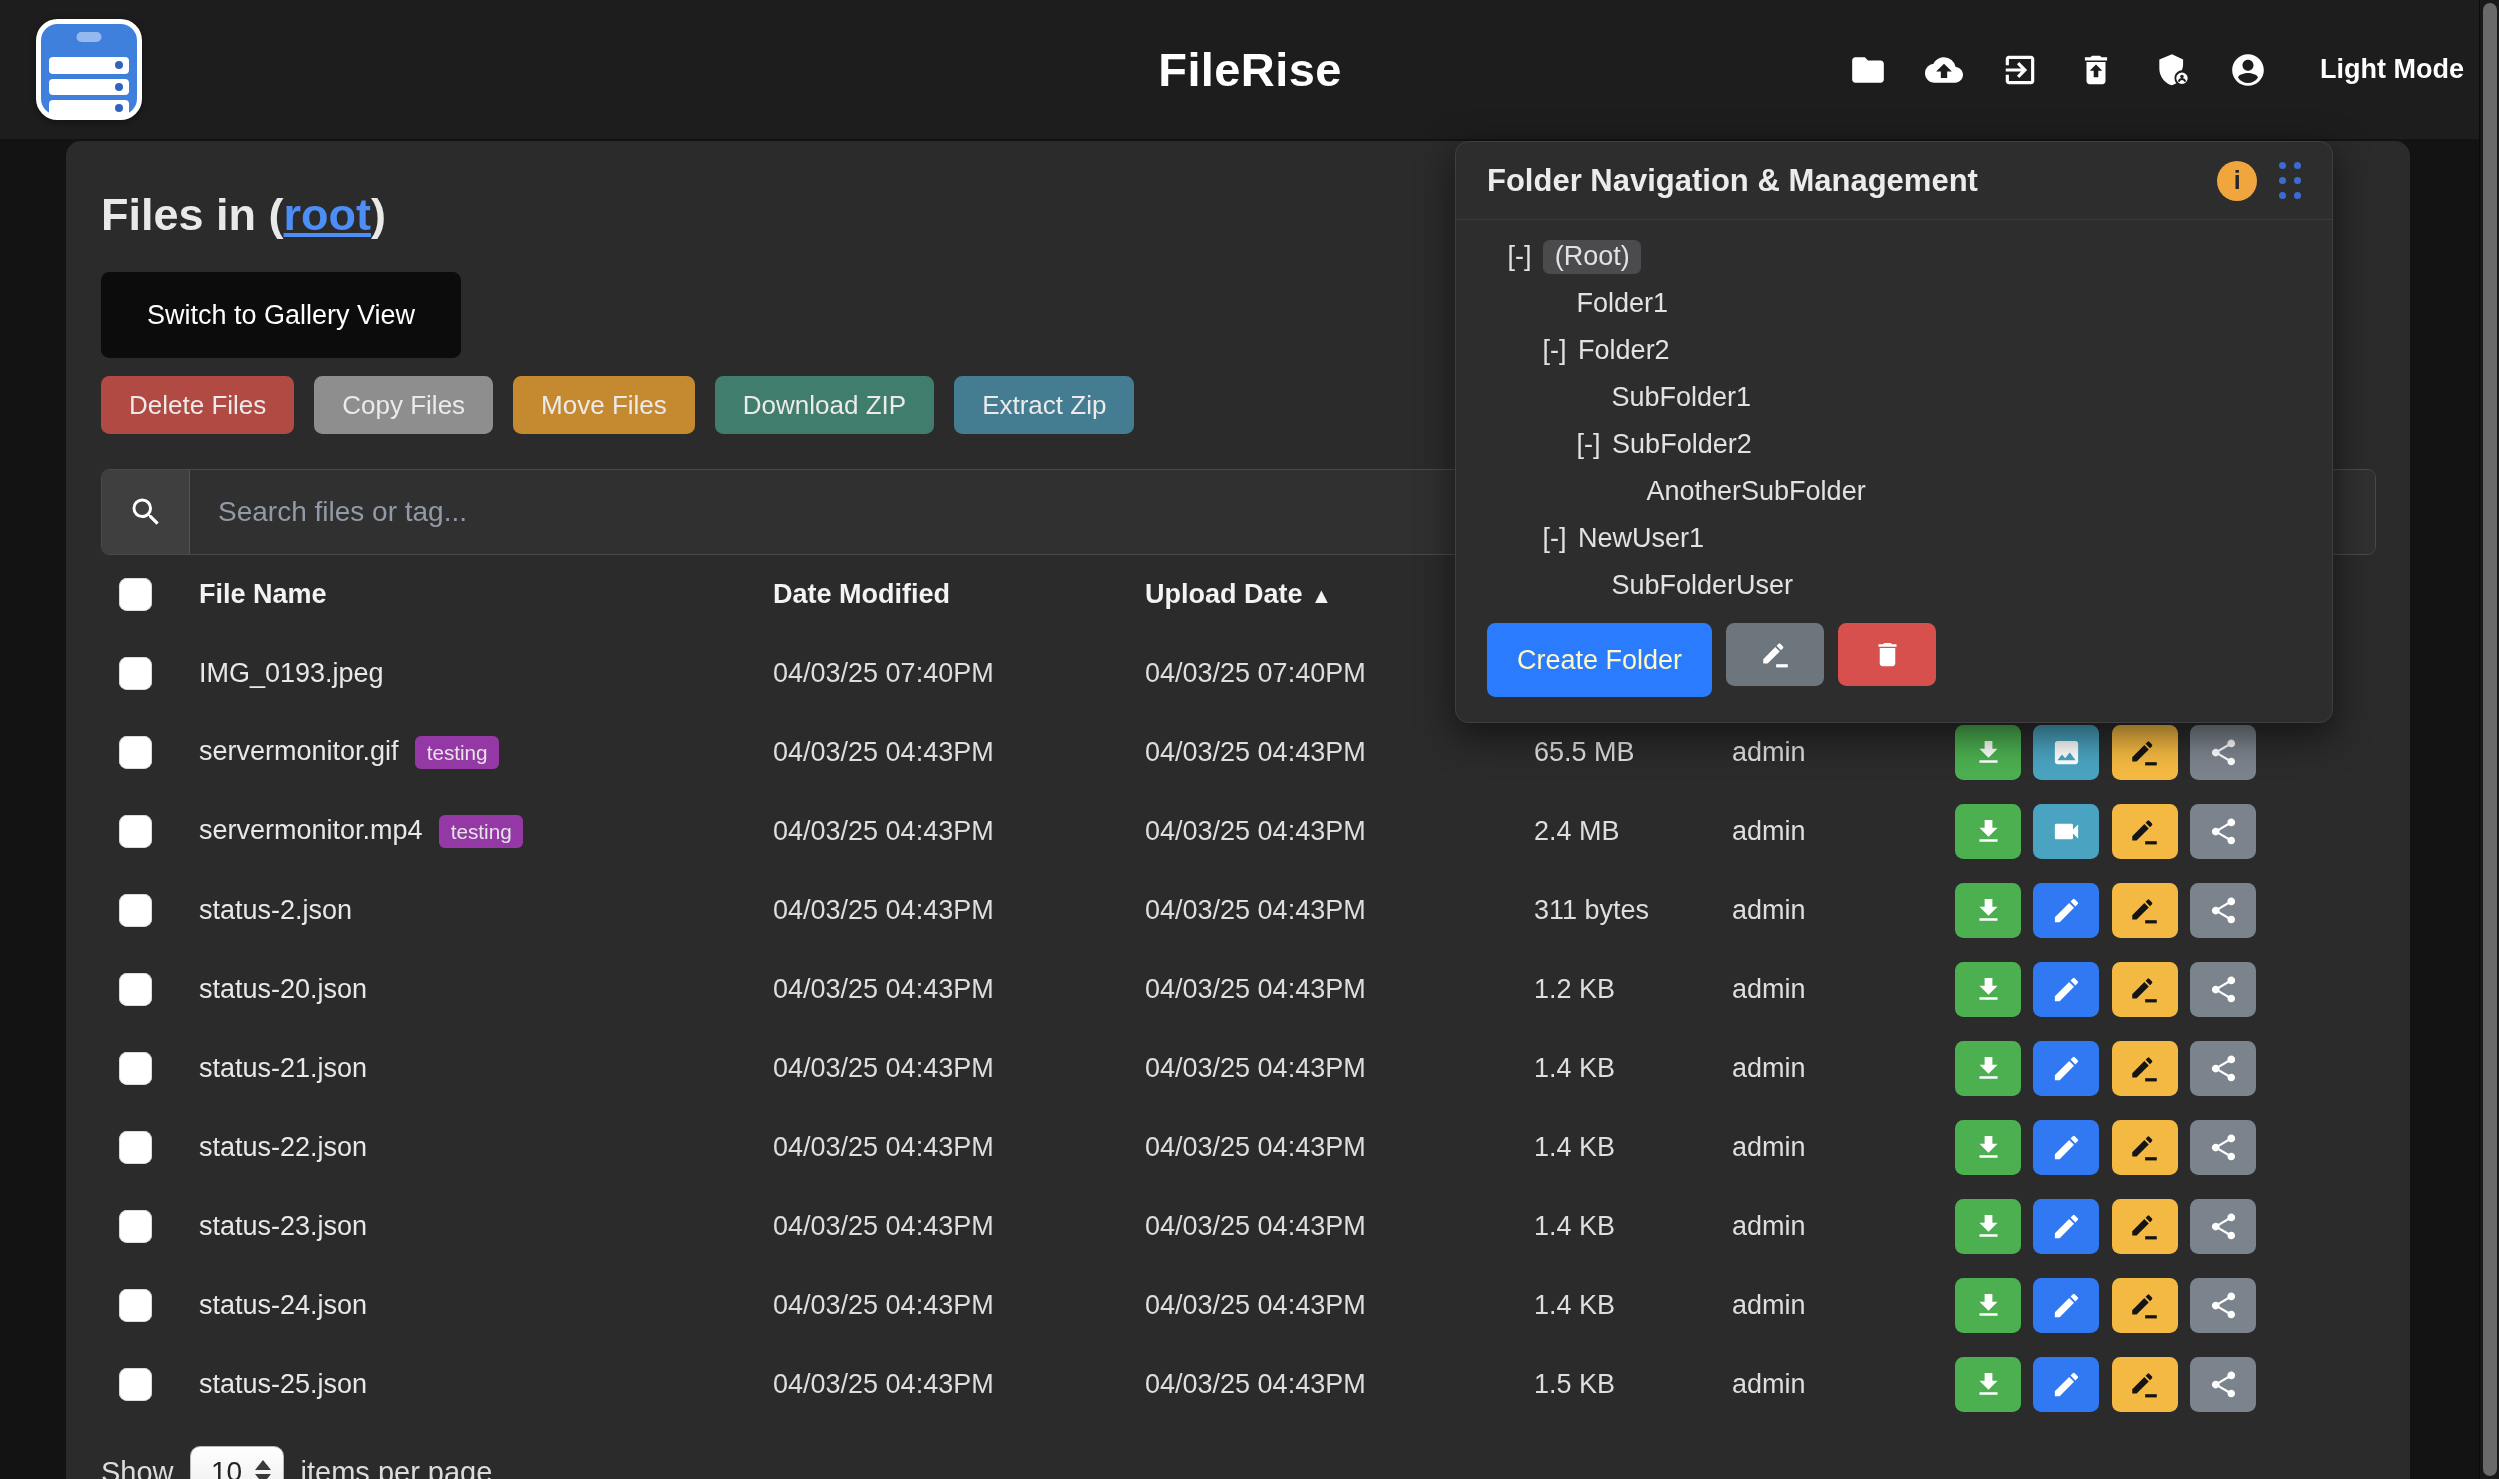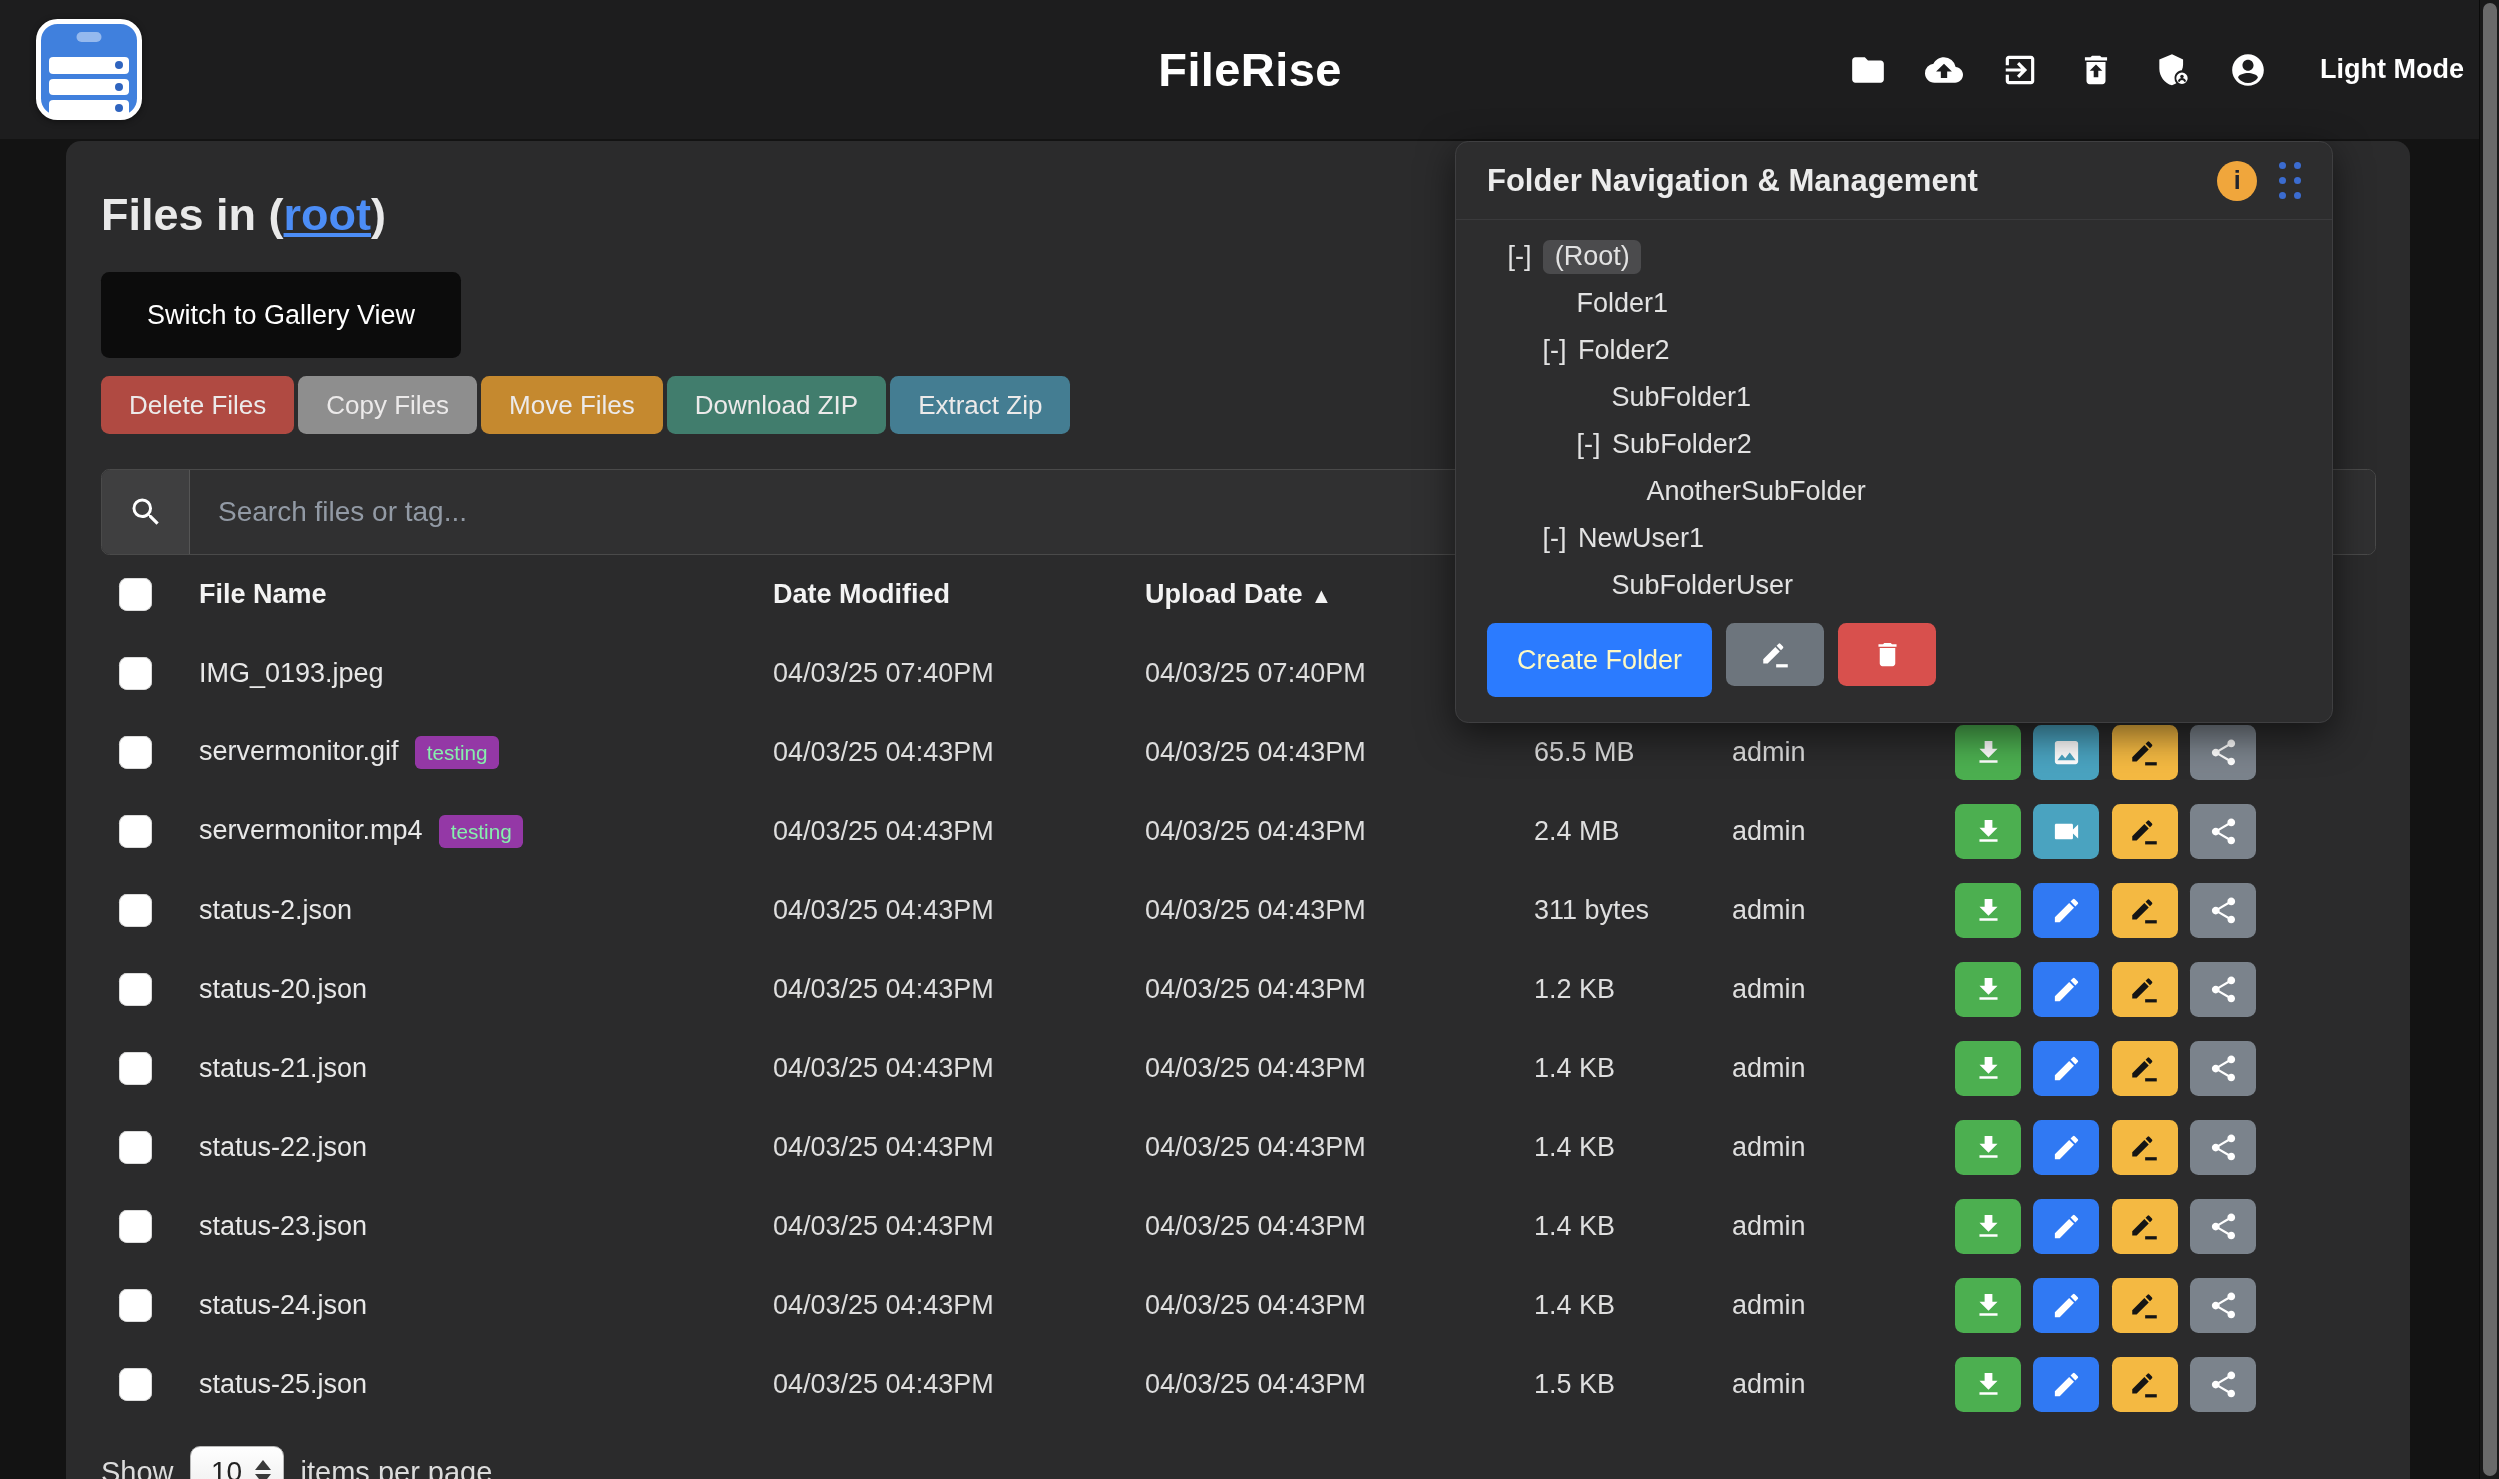--- a/index.html
+++ b/index.html
@@ -17,36 +17,36 @@
   .tb-right { margin-left:auto; display:flex; align-items:center; gap:38px; }
   .tb-ic { width:38px; height:38px; color:#fff; display:flex; align-items:center; justify-content:center; cursor:pointer; }
   .tb-ic svg { width:38px; height:38px; fill:currentColor; }
   .theme-label { font-size:27px; font-weight:700; color:#fff; margin-left:15px; }
 
   
   .card { position:absolute; left:66px; top:141px; width:2344px; height:1455px; background:#2b2b2c; border-radius:15px; padding:33px 35px 0 35px; }
   .page-heading { font-size:45px; font-weight:bold; color:#e9e9e9; line-height:58px;margin-top:12px; }
   .page-heading a { color:#4c8df6; text-decoration:underline; cursor:pointer; }
   .gallery-btn { display:block; margin-top:28px; height:86px; padding:0 46px; background:#0c0c0c; color:#fff; border:none; border-radius:8.3px; font-size:27px; font-family:inherit; cursor:pointer; }
-  .toolbar { display:flex; gap:4px; margin-top:18px; }
+  .toolbar { display:flex; gap:20px; margin-top:18px; }
   .toolbar button { height:58px; padding:0 28px; border:none; border-radius:8.3px; color:#eceaea; font-size:26px; font-family:inherit; cursor:pointer; }
 
   .searchbar { display:flex; margin-top:35px; height:86px; width:2275px; border:0.8px solid #4a4a4a; border-radius:8.3px; overflow:hidden; }
   .search-iconbox { width:88px; background:#3f3f40; border-right:0.8px solid #555; display:flex; align-items:center; justify-content:center; color:#fff; flex:none; }
   .search-iconbox svg { width:36px; height:36px; fill:currentColor; }
   .searchbar input { flex:1; background:#303031; border:none; outline:none; color:#e5e5e5; font-size:28px; font-family:inherit; padding:0 28px; }
   .searchbar input::placeholder { color:#929aa5; }
 
   
   .trow { display:grid; grid-template-columns:98px 574px 372px 389px 198px 223px 1fr; align-items:center; height:79px; }
   .thead { font-weight:bold; color:#f3f3f3; font-size:27px; }
   .cell-name { display:flex; align-items:flex-start; gap:16.5px; min-width:0; }
   .fname { font-size:27px; color:#e8e8e8; white-space:nowrap; }
   .fdate, .fsize, .fuploader { font-size:27px; color:#dedede; white-space:nowrap; }
-  .ftag { font-size:20.7px; color:#86efac; border-radius:5.8px; padding:4.1px 11.6px; font-weight:normal; }
+  .ftag { font-size:20.7px; color:#e5e5e5; border-radius:5.8px; padding:4.1px 11.6px; font-weight:normal; }
   .cbx { width:33px; height:33px; margin-left:18px; background:#fff; border-radius:8.3px; box-shadow:inset 0 0 0 0.8px #cfcfcf; cursor:pointer; }
   .sort-tri { font-size:21.5px; margin-left:8.3px; }
   .actions { display:flex; gap:12.4px; }
   .abtn { width:66px; height:55px; border:none; border-radius:8.3px; display:flex; align-items:center; justify-content:center; cursor:pointer; }
   .abtn svg { width:31px; height:31px; }
 
   
   .pager { display:flex; align-items:center; gap:16.5px; margin-top:21.5px; font-size:29px; color:#dcdcdc; }
   .pgsel { width:94px; height:53px; background:linear-gradient(#ffffff,#ececec); border:0.8px solid #b9b9b9; border-radius:10px; display:flex; align-items:center; padding:0 11.6px 0 20px; cursor:pointer; }
   .pgsel .val { font-size:28px; color:#222; flex:1; }

